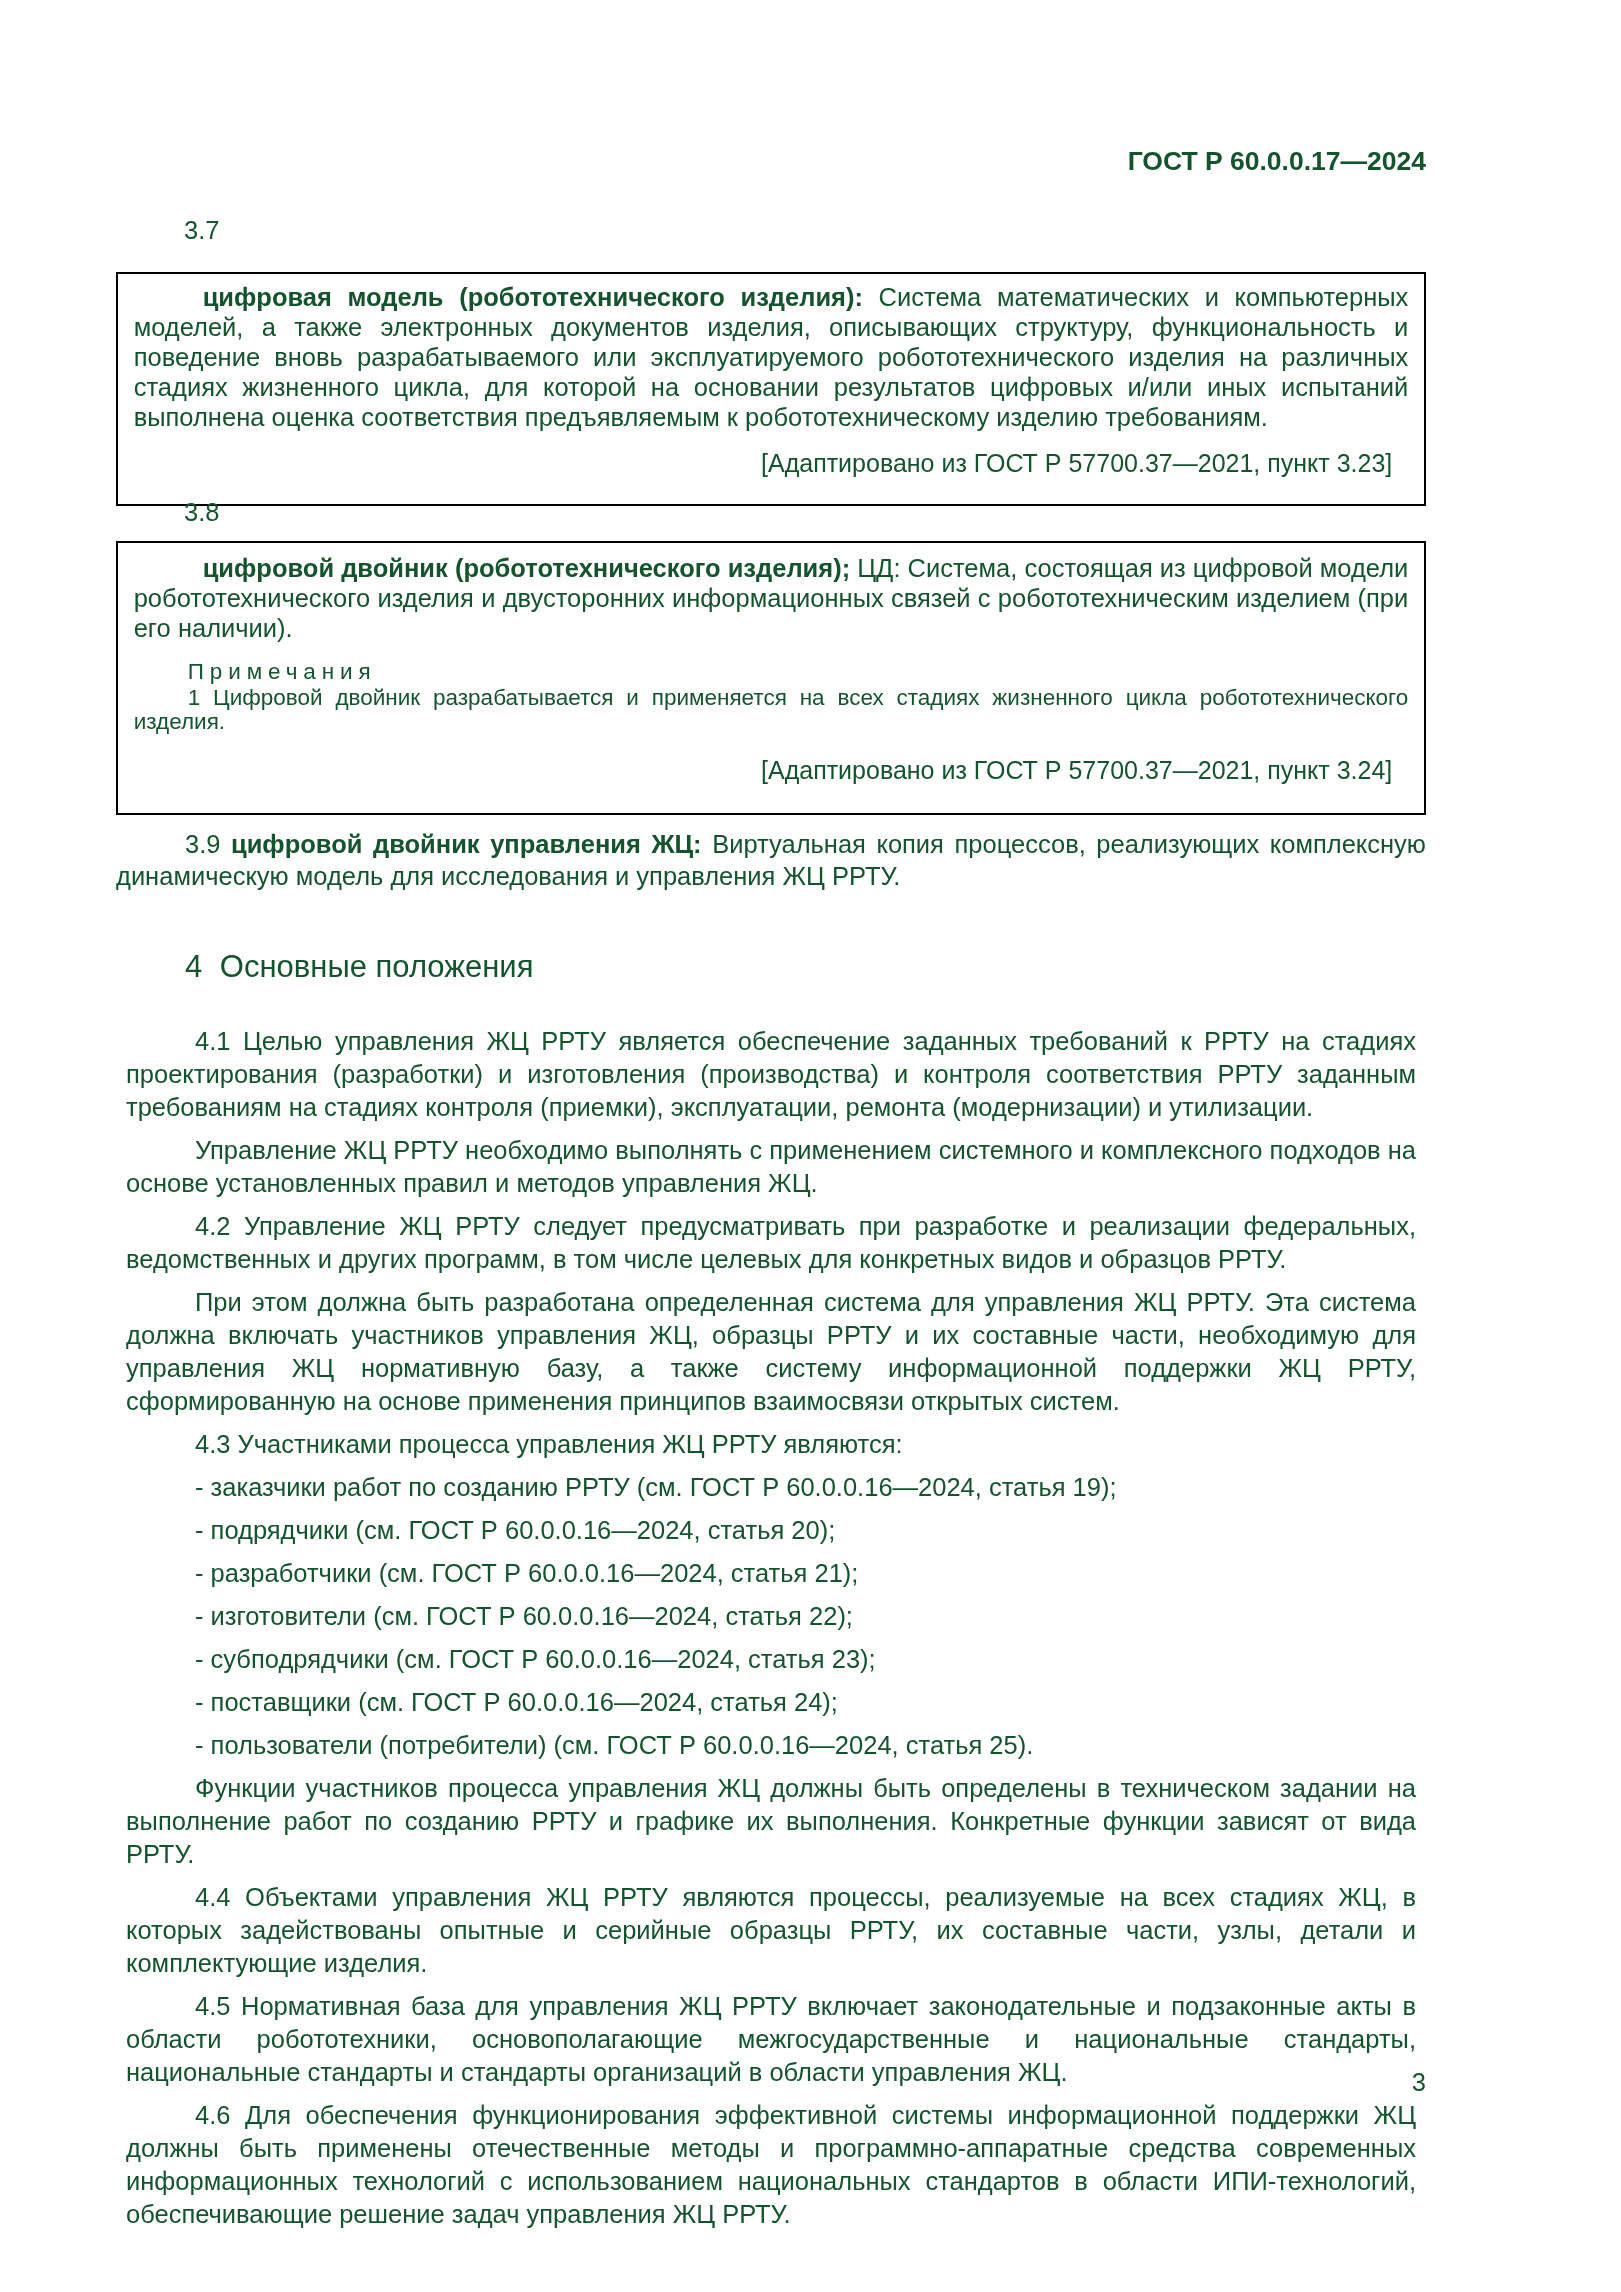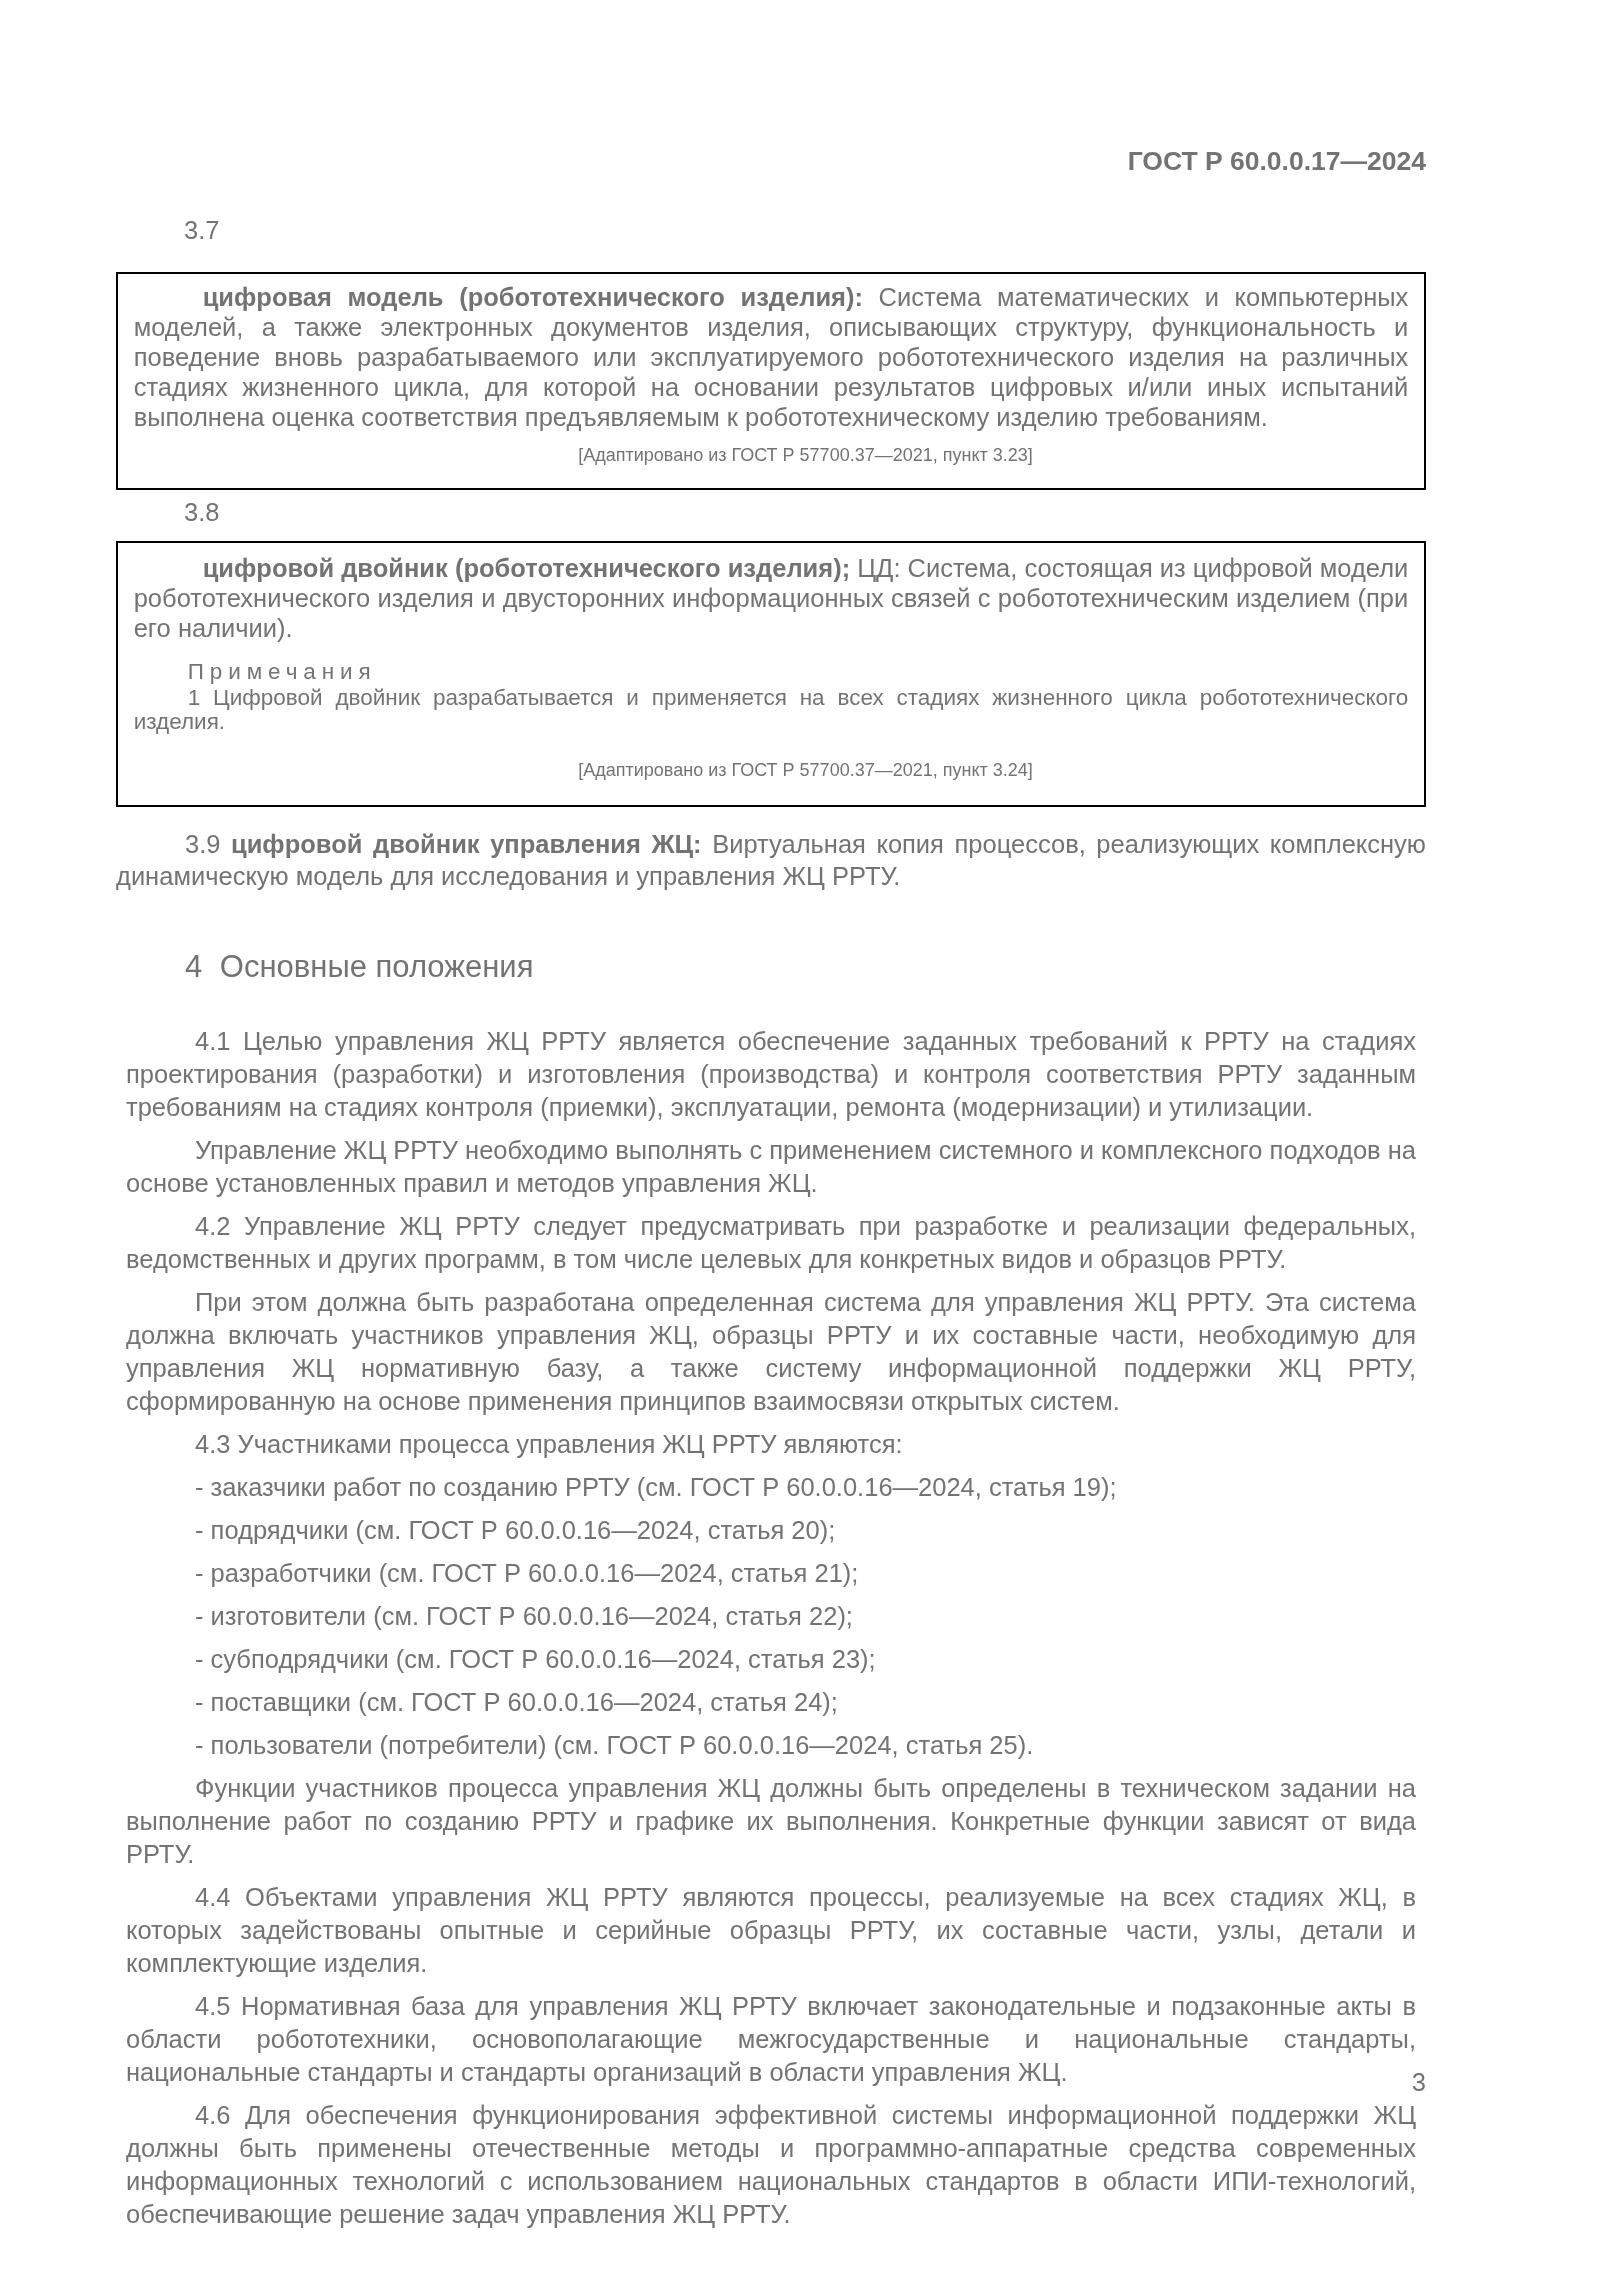--- a/index.html
+++ b/index.html
@@ -1,20 +1,20 @@
 <!DOCTYPE html>
 <html><head>
 <meta charset="utf-8">
 <style>
   html,body{margin:0;padding:0;background:#888;}
   .page{
     position:relative;
     width:1621px;height:2293px;
     background:#ffffff;
-    color:#737373;
+    color:#14532d;
     font-family:"Liberation Sans", sans-serif;
     overflow:hidden;
   }
   .abs{position:absolute;}
   .doc-header{
     top:147px;left:116px;width:1310px;
     text-align:right;
     font-size:26.5px;font-weight:bold;line-height:29px;
   }
   .clause-label{
@@ -30,23 +30,23 @@
     background:#fff;
   }
   .box-37{top:272px;padding:7.8px 15.7px 9.8px 15.7px;}
   .box-38{top:541px;padding:9.8px 15.7px 11.8px 15.7px;}
   .bp{
     margin:0;
     font-size:25.5px;line-height:30px;
     text-align:justify;text-indent:69px;
   }
   .adapted{
-    margin:8px;
-    font-size:18px;line-height:30px;
-    text-indent:69px;text-align:center;
+    margin:16px;
+    font-size:25px;line-height:30px;
+    text-indent:69px;text-align:right;
   }
   .adapted-gap{margin-top:21.6px;}
   .notes-title{
     margin:15.7px 0 0 0;
     font-size:22.5px;line-height:27.4px;
     text-indent:54px;letter-spacing:5.9px;
   }
   .note{
     margin:0;
     font-size:22.5px;line-height:24px;

